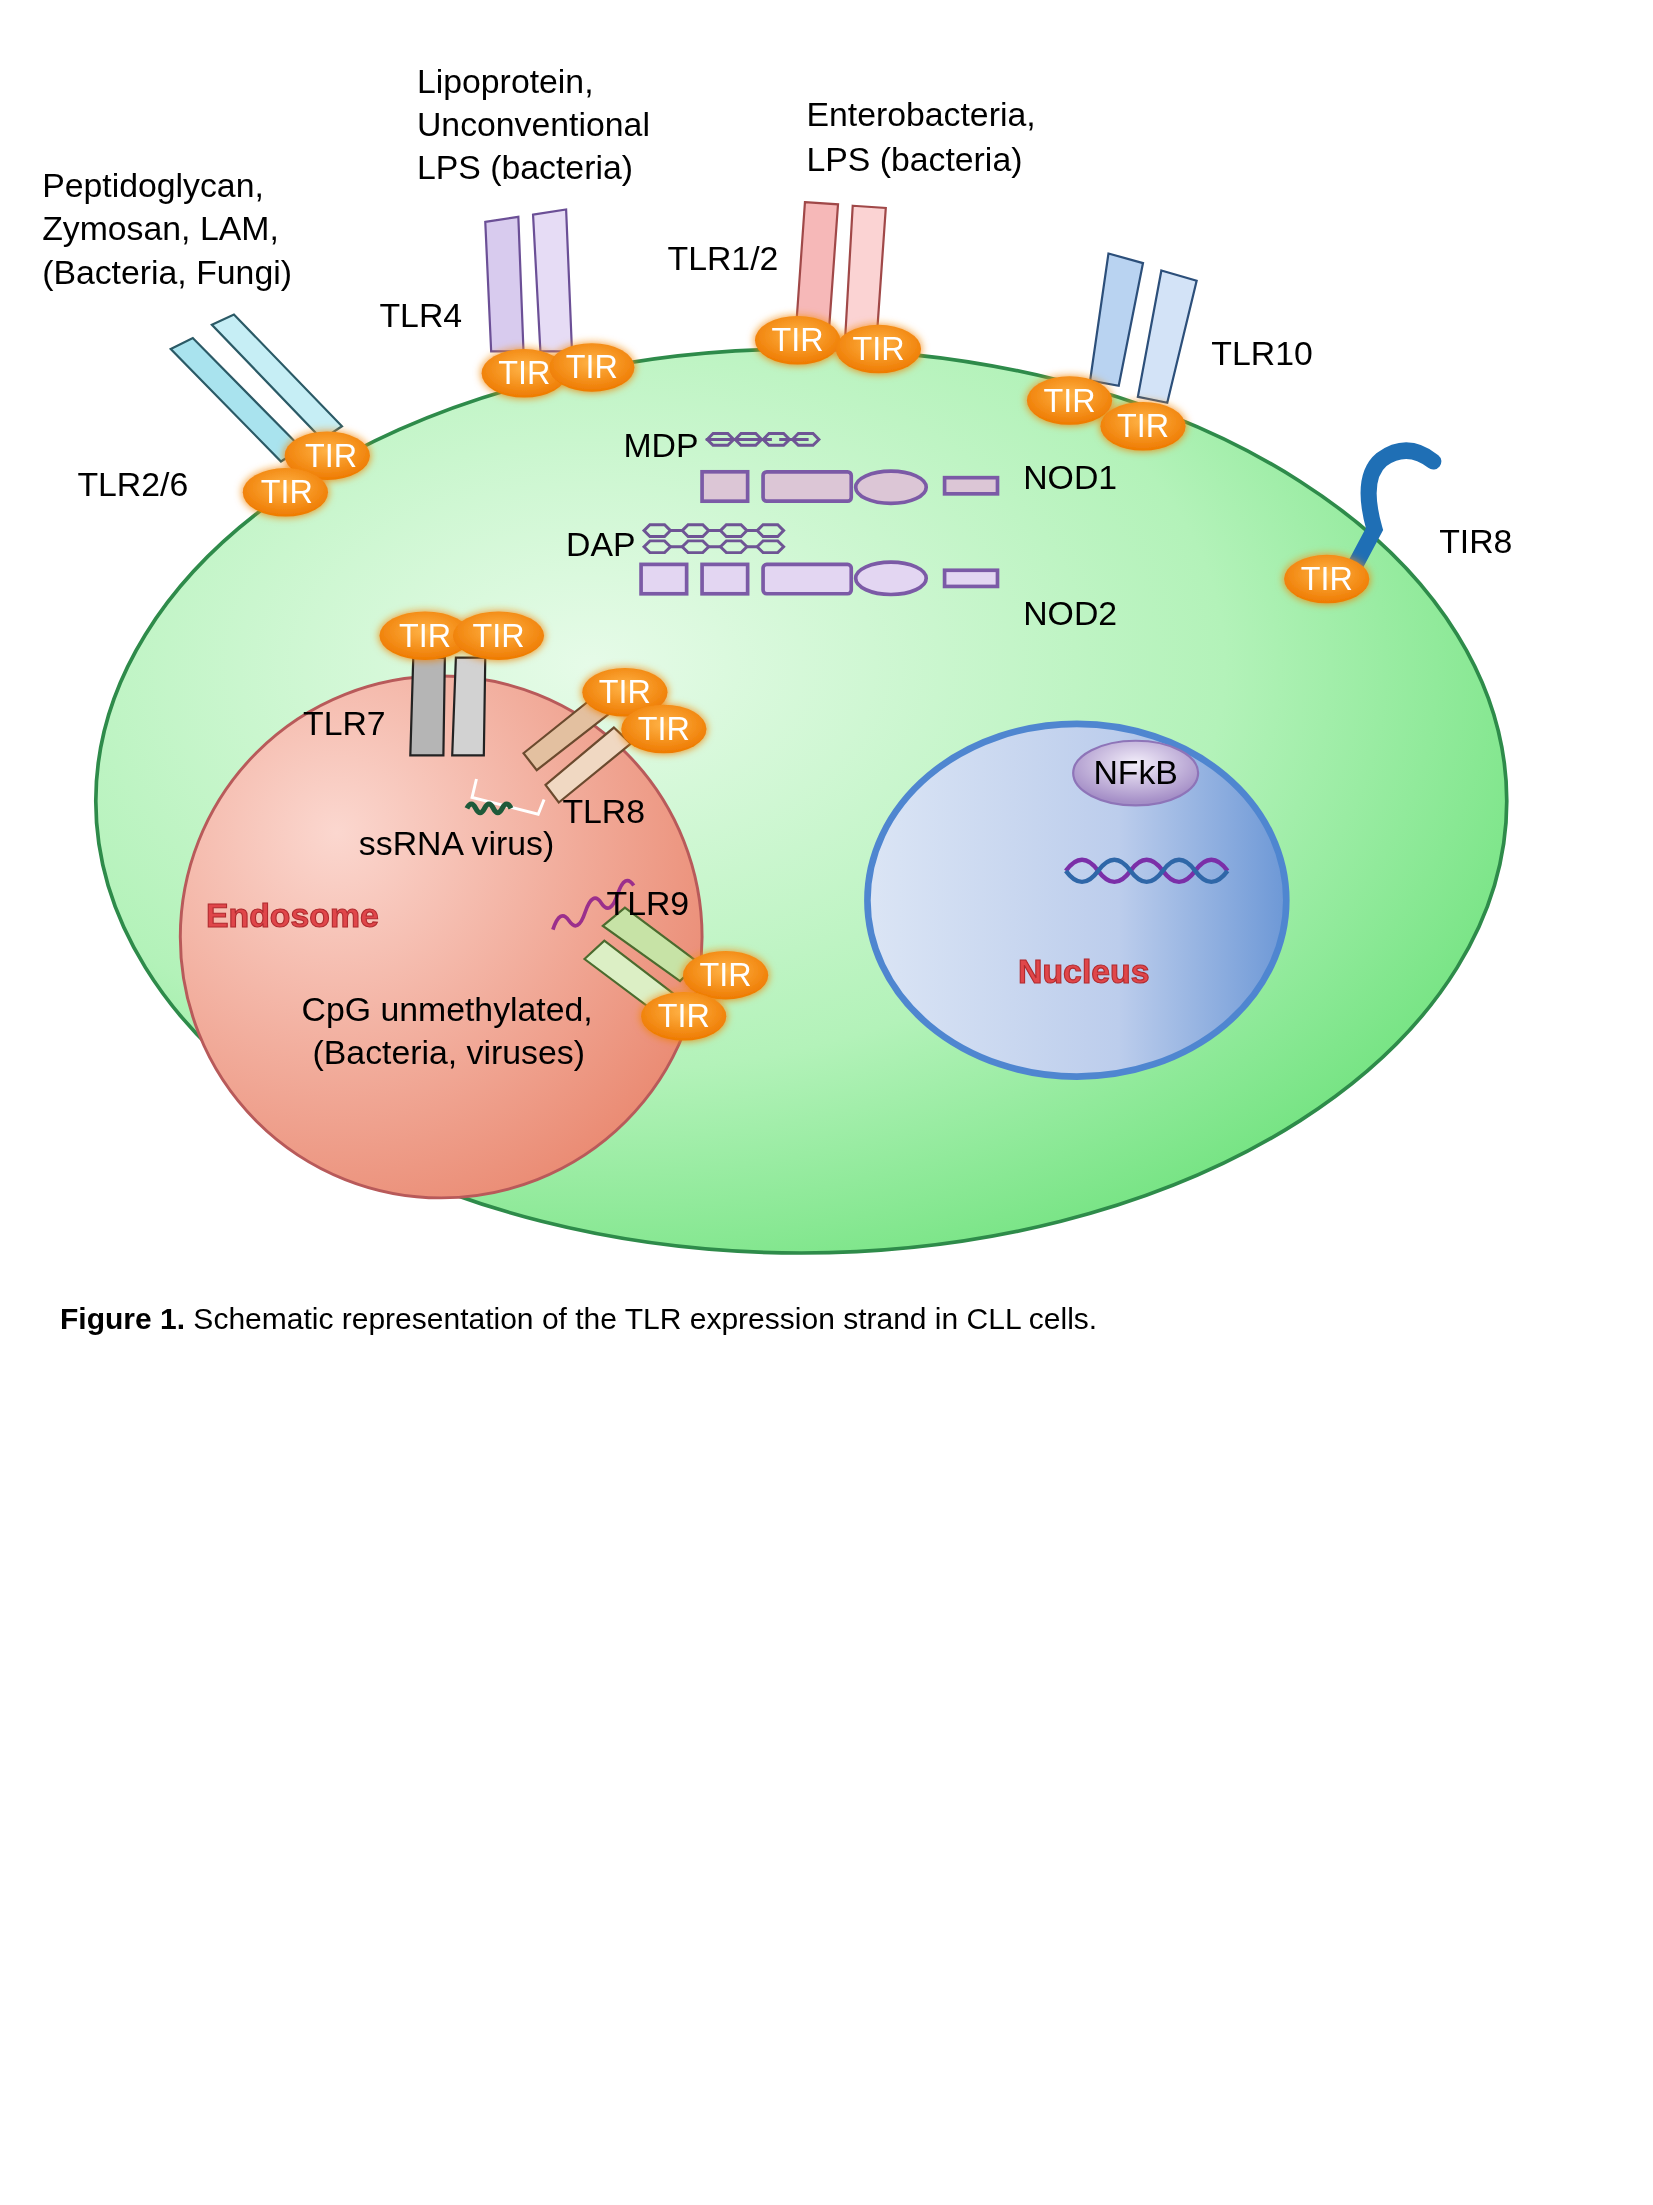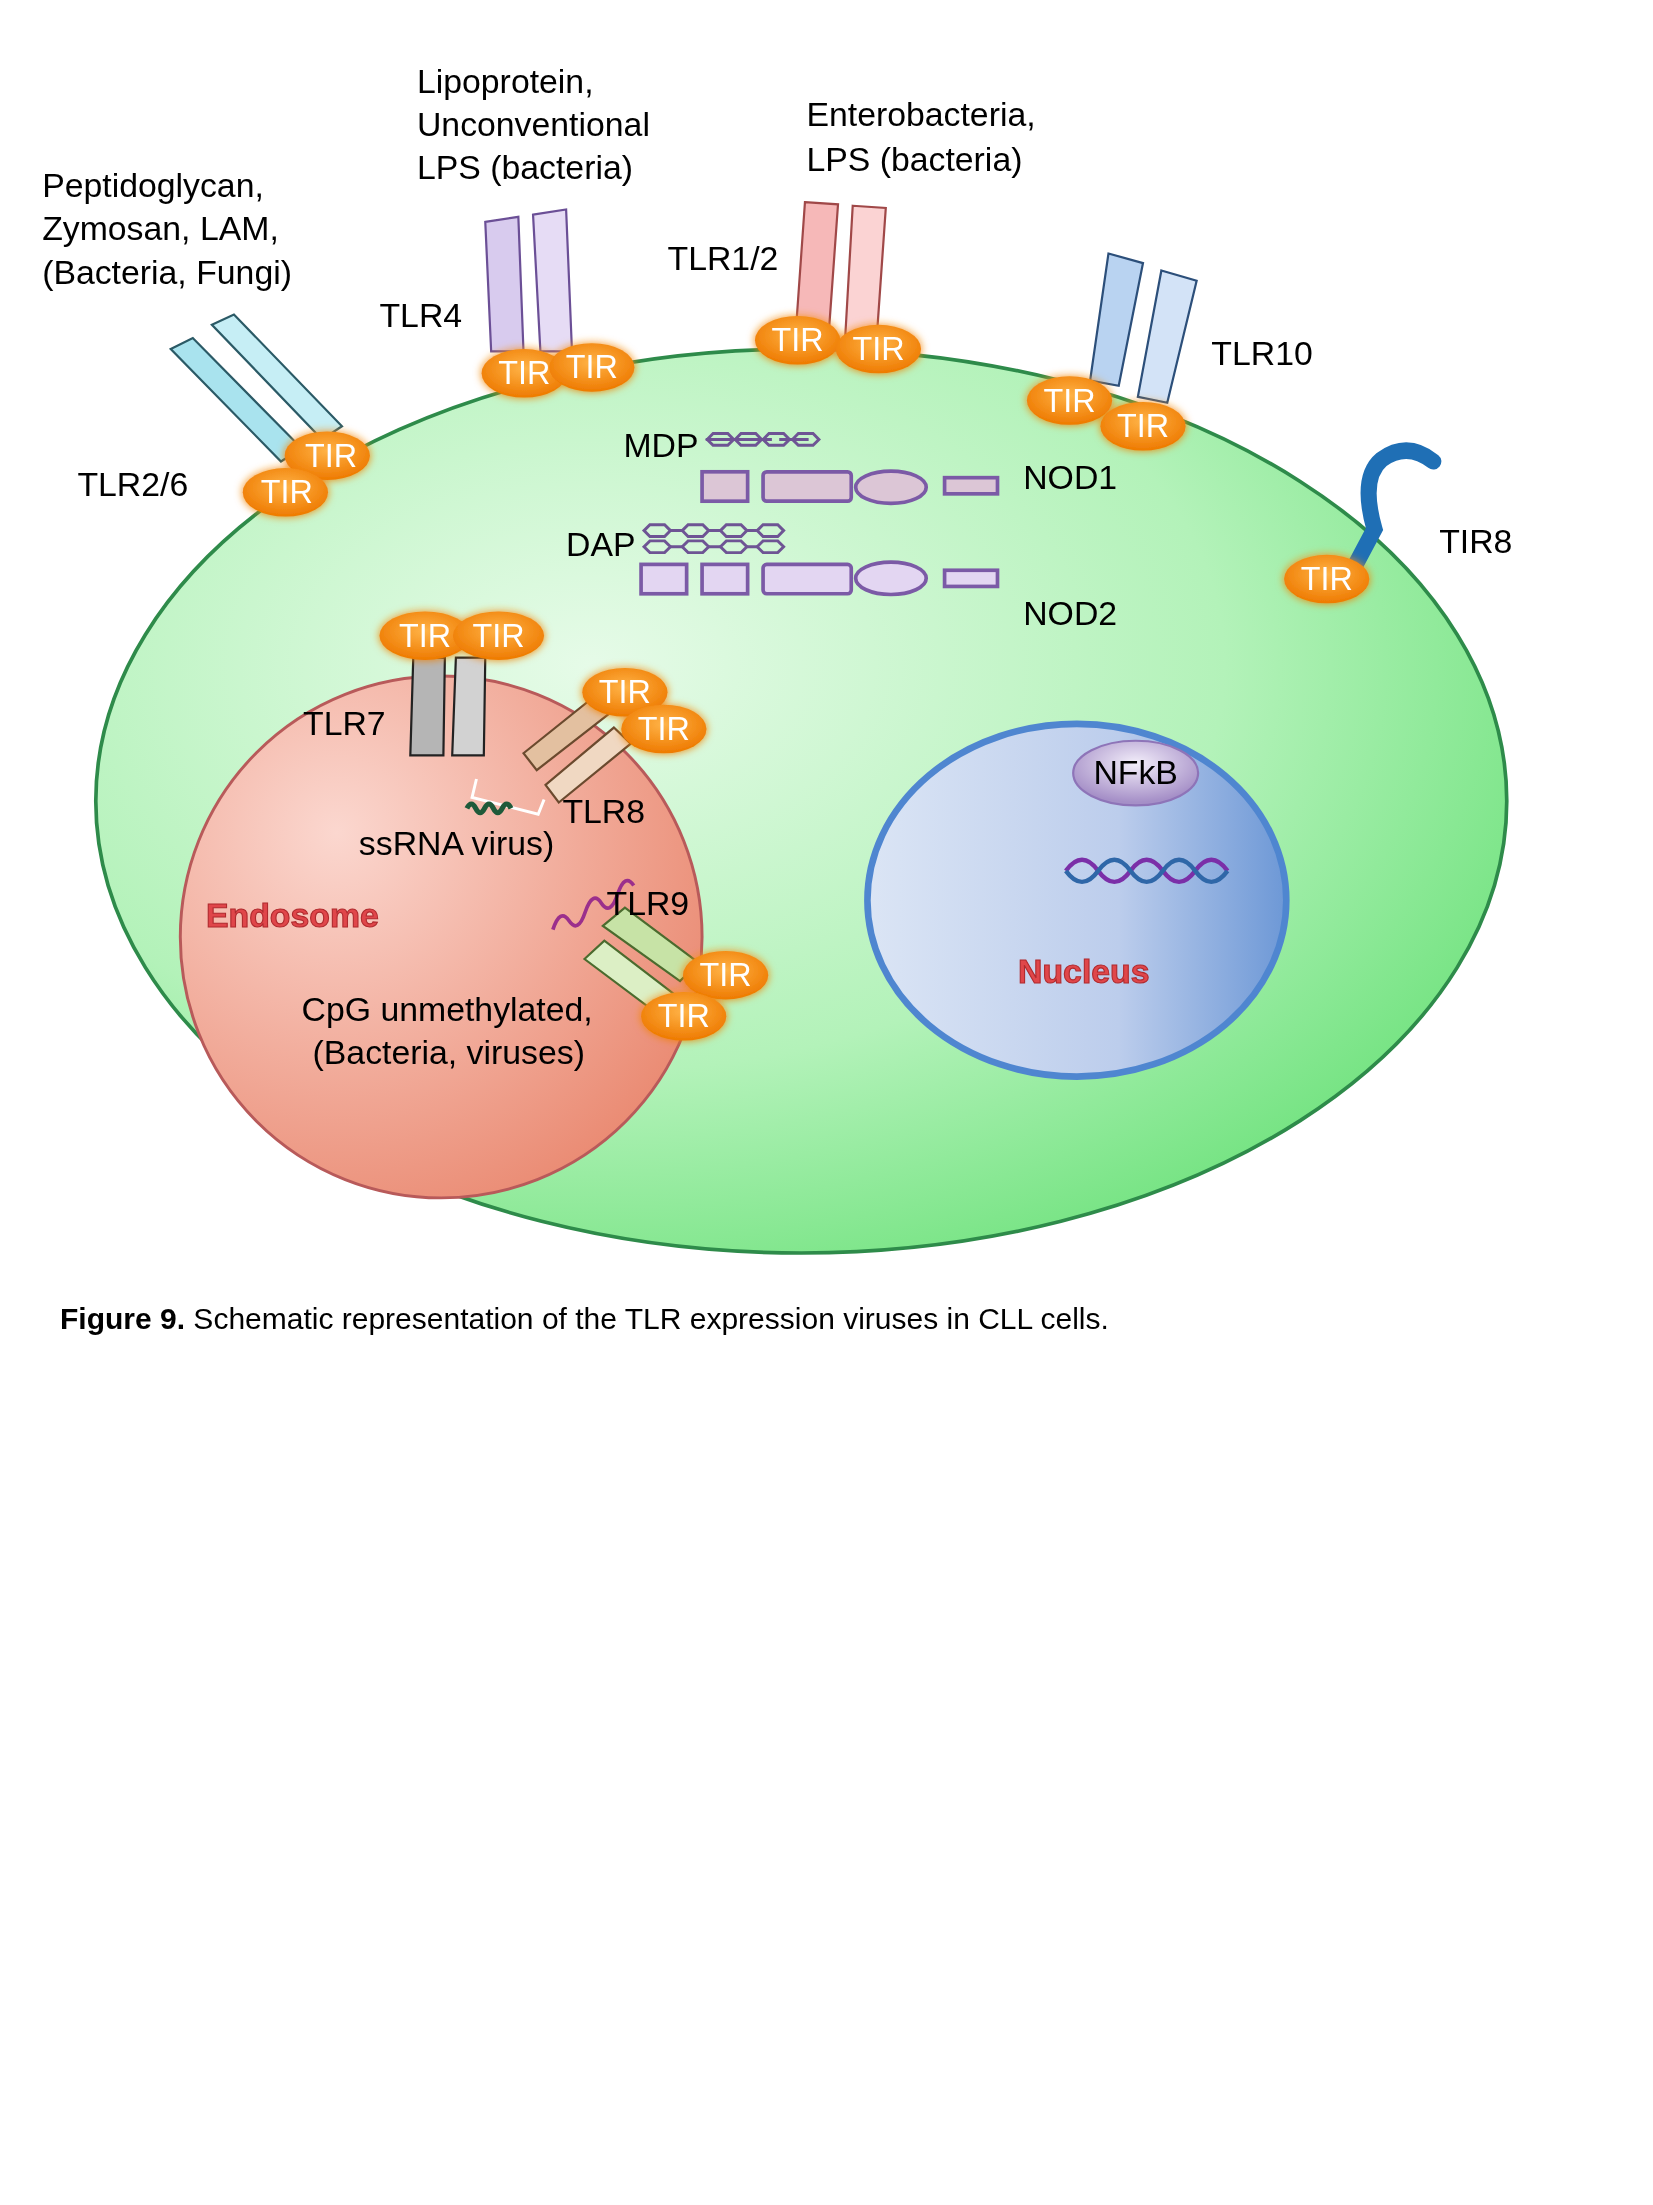--- a/index.html
+++ b/index.html
@@ -227,15 +227,15 @@
     </g>
     <text class="tir" x="987" y="1327">TIR</text>
     <text class="tir" x="930" y="1383">TIR</text>
     <text class="lbl" x="825" y="1245">TLR9</text>
     <text class="lbl" x="410" y="1390">CpG unmethylated,</text>
     <text class="lbl" x="425" y="1448">(Bacteria, viruses)</text>
   </g>
 </svg>
 
 <div id="caption">
-  <div><b>Figure 9.</b><span> Schematic representation of the TLR expression viruses in CLL cells.</span></div>
+  <div><b>Figure 1.</b><span> Schematic representation of the TLR expression strand in CLL cells.</span></div>
 </div>
 
 
 </body></html>

